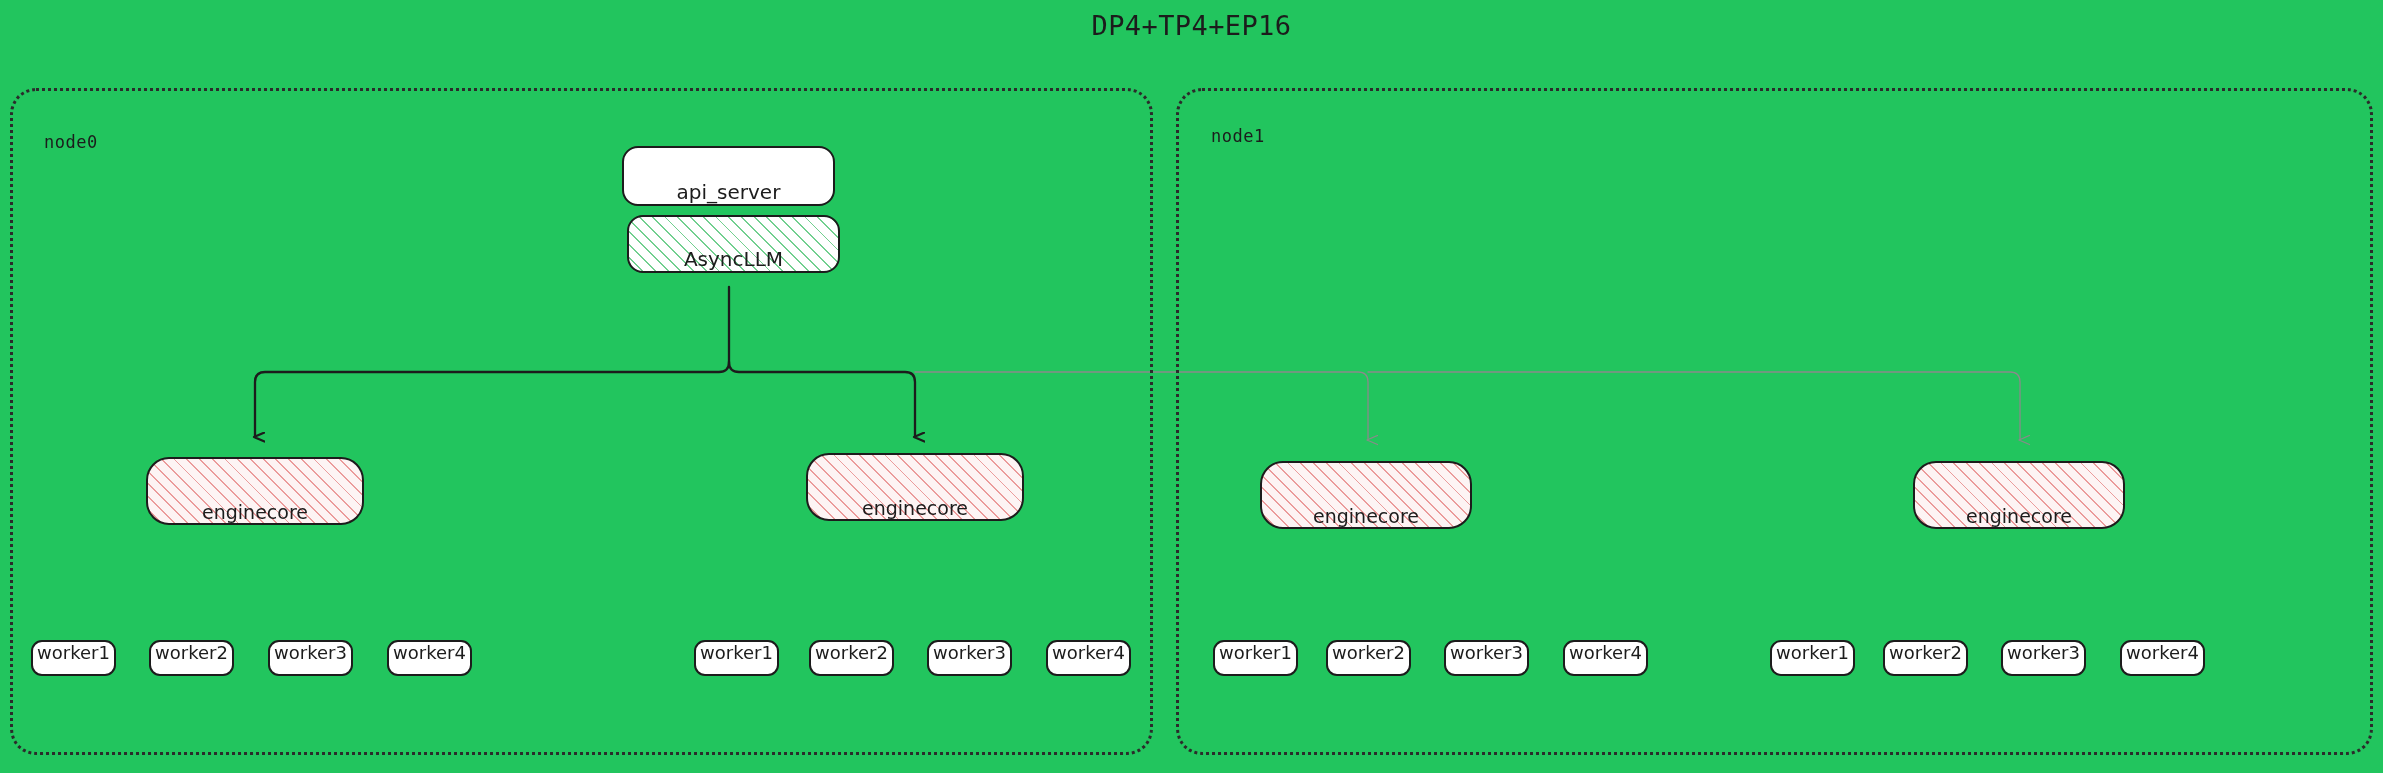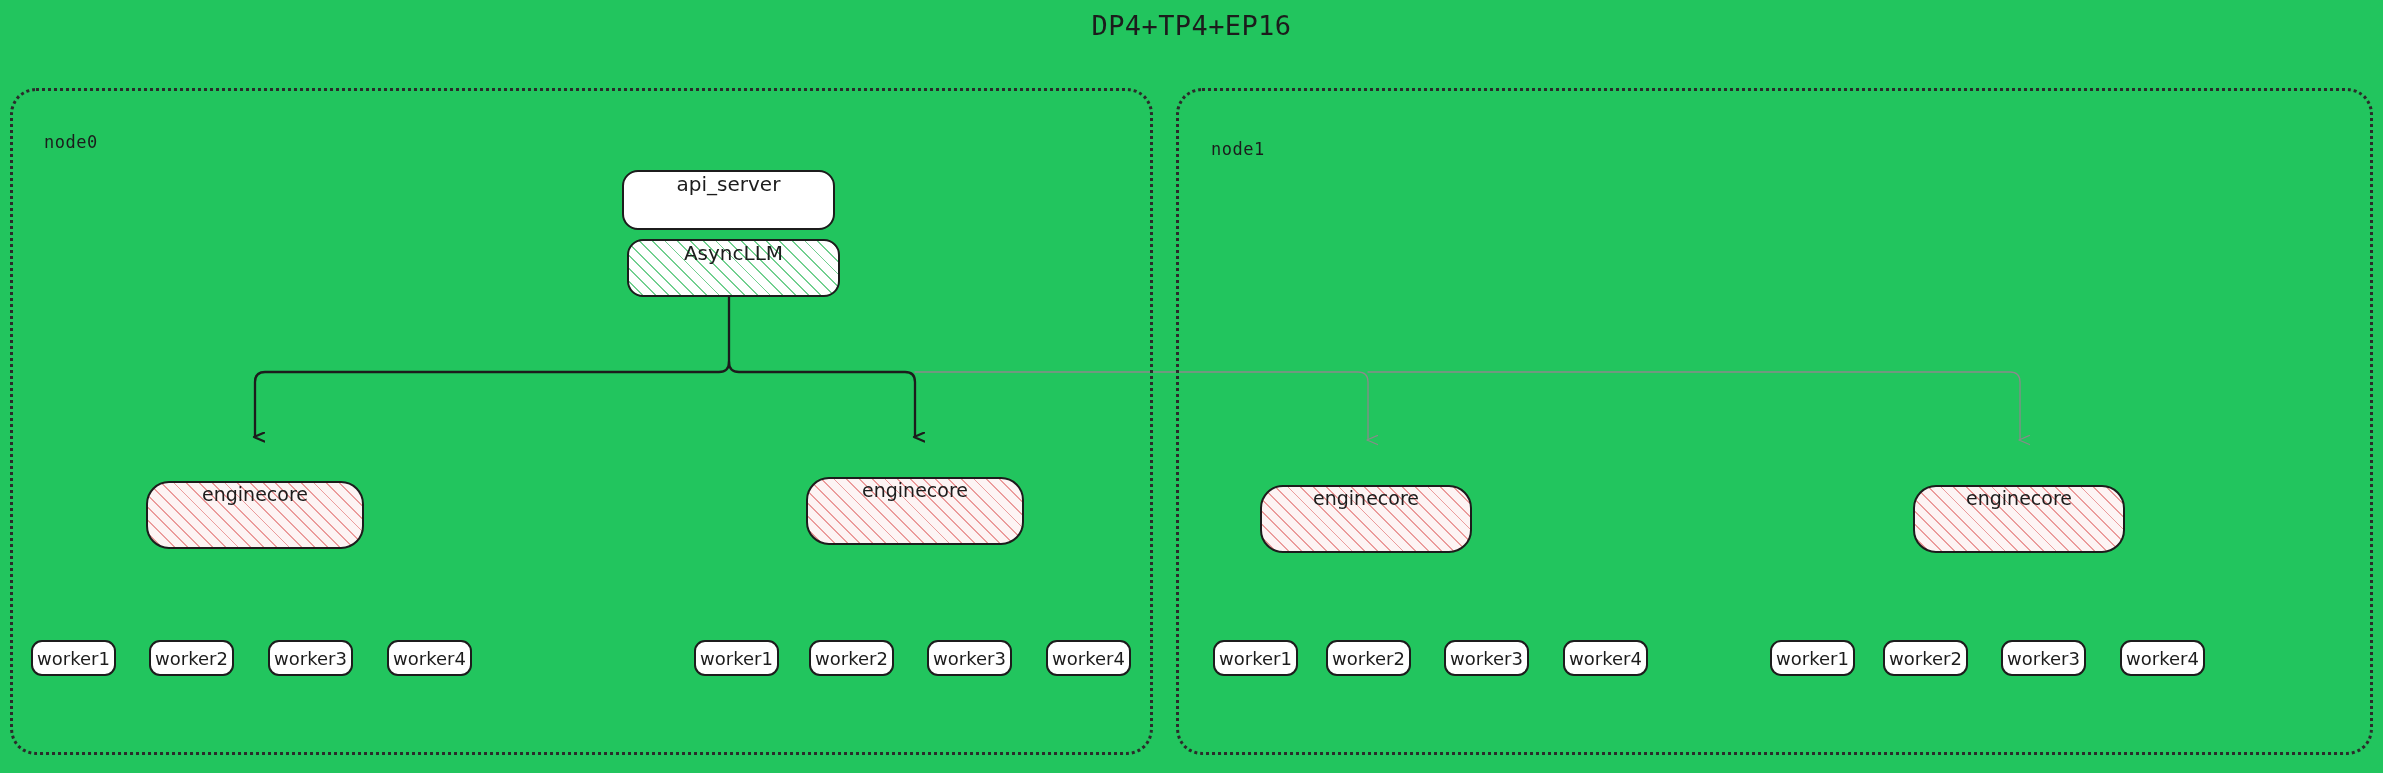--- a/index.html
+++ b/index.html
@@ -50,26 +50,25 @@
   }
 
   
   .box {
     position: absolute;
     box-sizing: border-box;
     border: 2.2px solid #1c1c1c;
     border-radius: 13px;
     background: #ffffff;
     display: flex;
-    align-items: flex-start;
+    align-items: flex-end;
     justify-content: center;
     font-size: 19px;
     color: #1c1c1c;
     white-space: nowrap;
-    margin-top: 24px;
   }
 
   .box.api-server {
     border-radius: 16px;
     font-size: 20px;
   }
 
   
   .box.hatch-green {
     border-radius: 16px;
@@ -105,21 +104,21 @@
 
   
   .worker {
     position: absolute;
     box-sizing: border-box;
     border: 2.2px solid #1c1c1c;
     border-radius: 11px;
     background: #ffffff;
     height: 36px;
     display: flex;
-    align-items: center;
+    align-items: flex-start;
     justify-content: center;
     font-size: 18px;
     color: #1c1c1c;
     white-space: nowrap;
     padding: 0 22px;
   }
 
   
   #connectors {
     position: absolute;
@@ -155,21 +154,21 @@
 
     <path d="M 915,372 L 1358,372 Q 1368,372 1368,382 L 1368,440" fill="none" stroke="#8a8a8a" stroke-width="1.3" stroke-linecap="round" marker-end="url(#arrowLight)"></path>
 
     <path d="M 1368,372 L 2010,372 Q 2020,372 2020,382 L 2020,440" fill="none" stroke="#8a8a8a" stroke-width="1.3" stroke-linecap="round" marker-end="url(#arrowLight)"></path>
   </svg>
 
   <div class="node-container" style="left:10px; top:88px; width:1143px; height:667px;"></div>
   <div class="node-label" style="left:44px; top:132px;">node0</div>
 
   <div class="node-container" style="left:1176px; top:88px; width:1197px; height:667px;"></div>
-  <div class="node-label" style="left:1211px; top:139px;">node1</div>
+  <div class="node-label" style="left:1211px; top:126px;">node1</div>
 
   <div class="box api-server" style="left:622px; top:146px; width:213px; height:60px;">
     <span class="box-label">api_server</span>
   </div>
 
   <div class="box hatch-green" style="left:627px; top:215px; width:213px; height:58px;">
     <span class="box-label">AsyncLLM</span>
   </div>
 
   <div class="box hatch-pink" style="left:146px; top:457px; width:218px; height:68px;">

